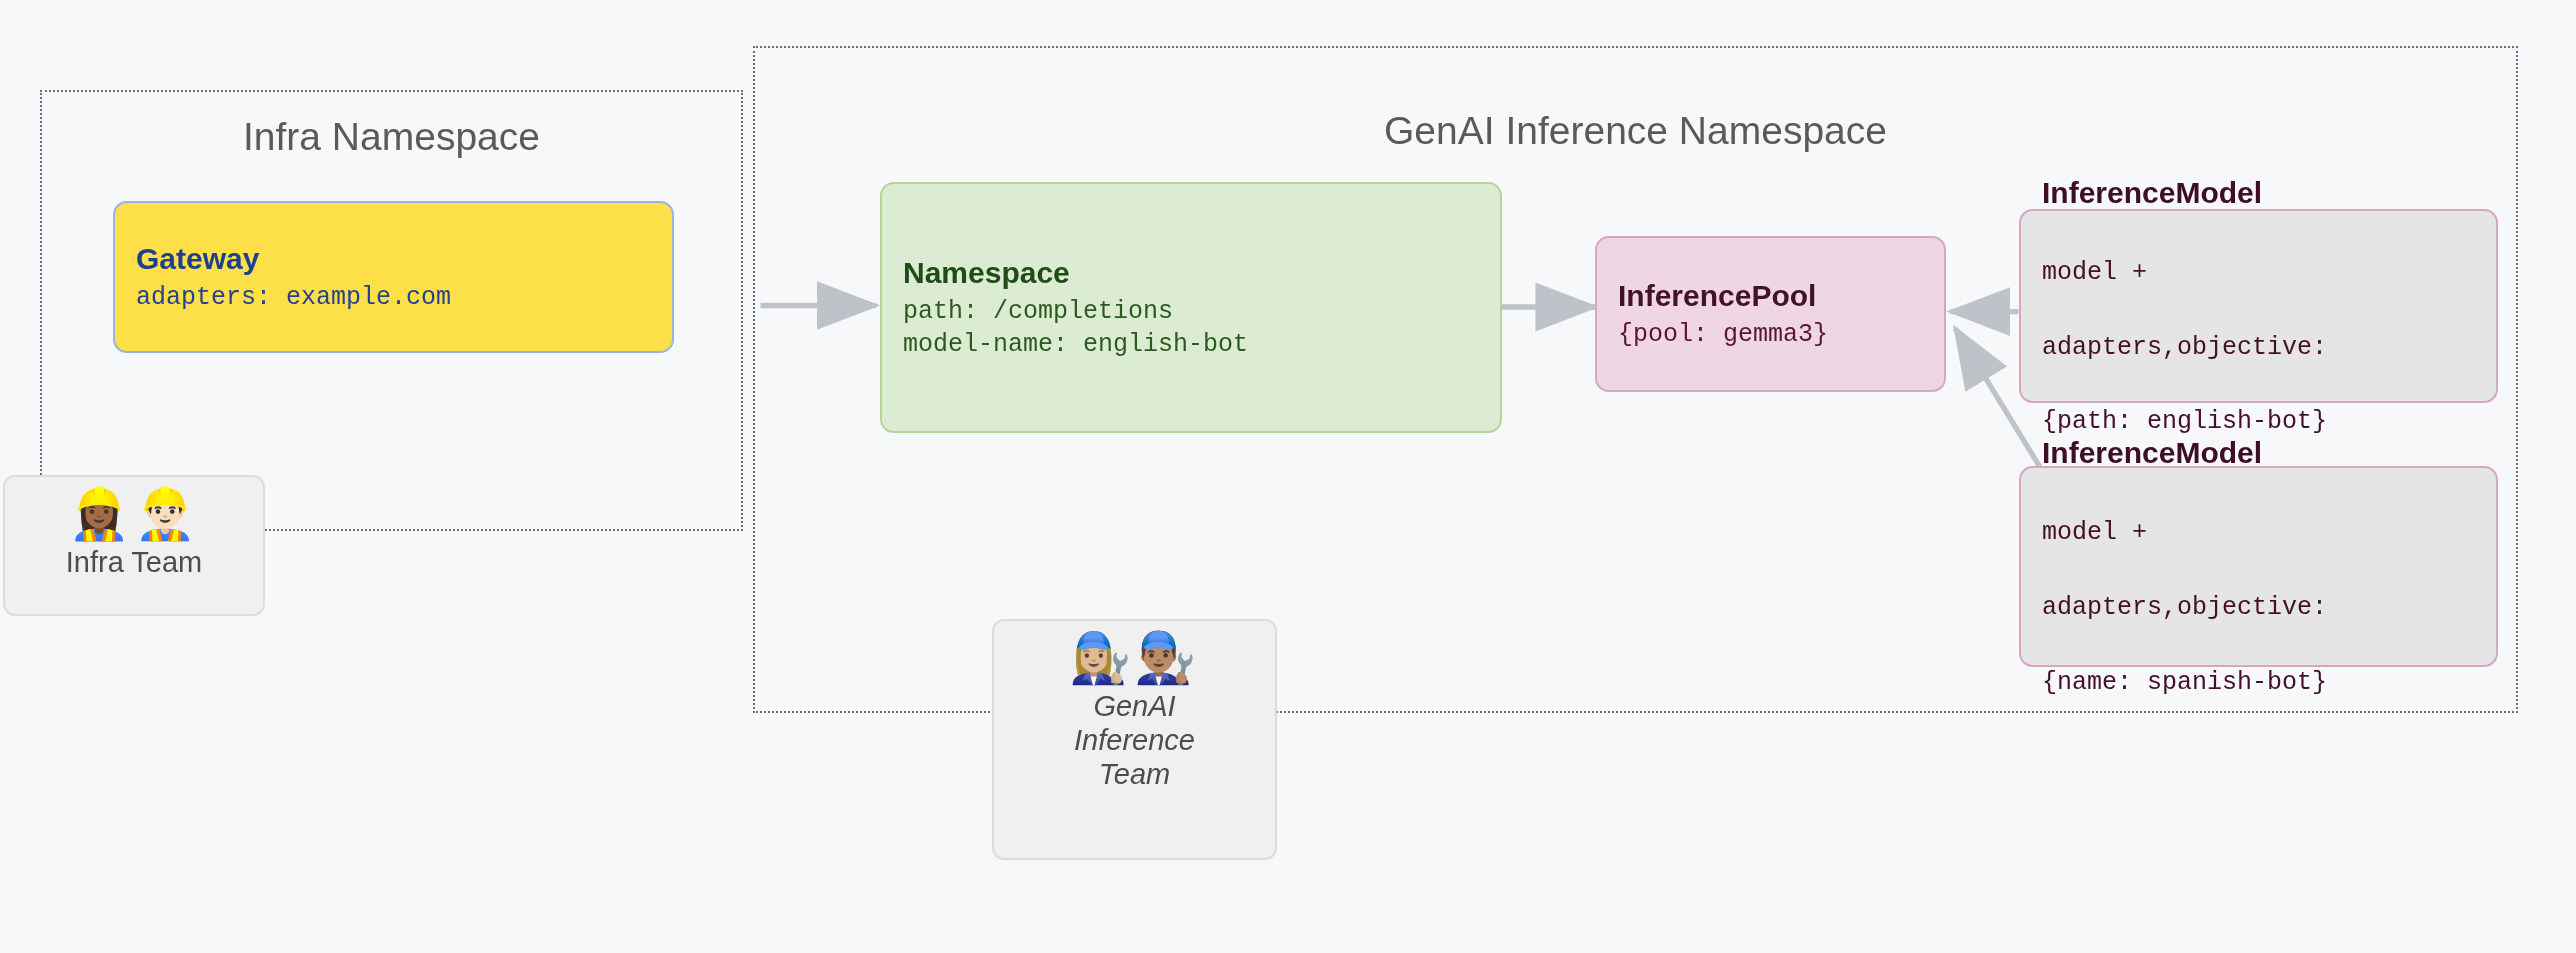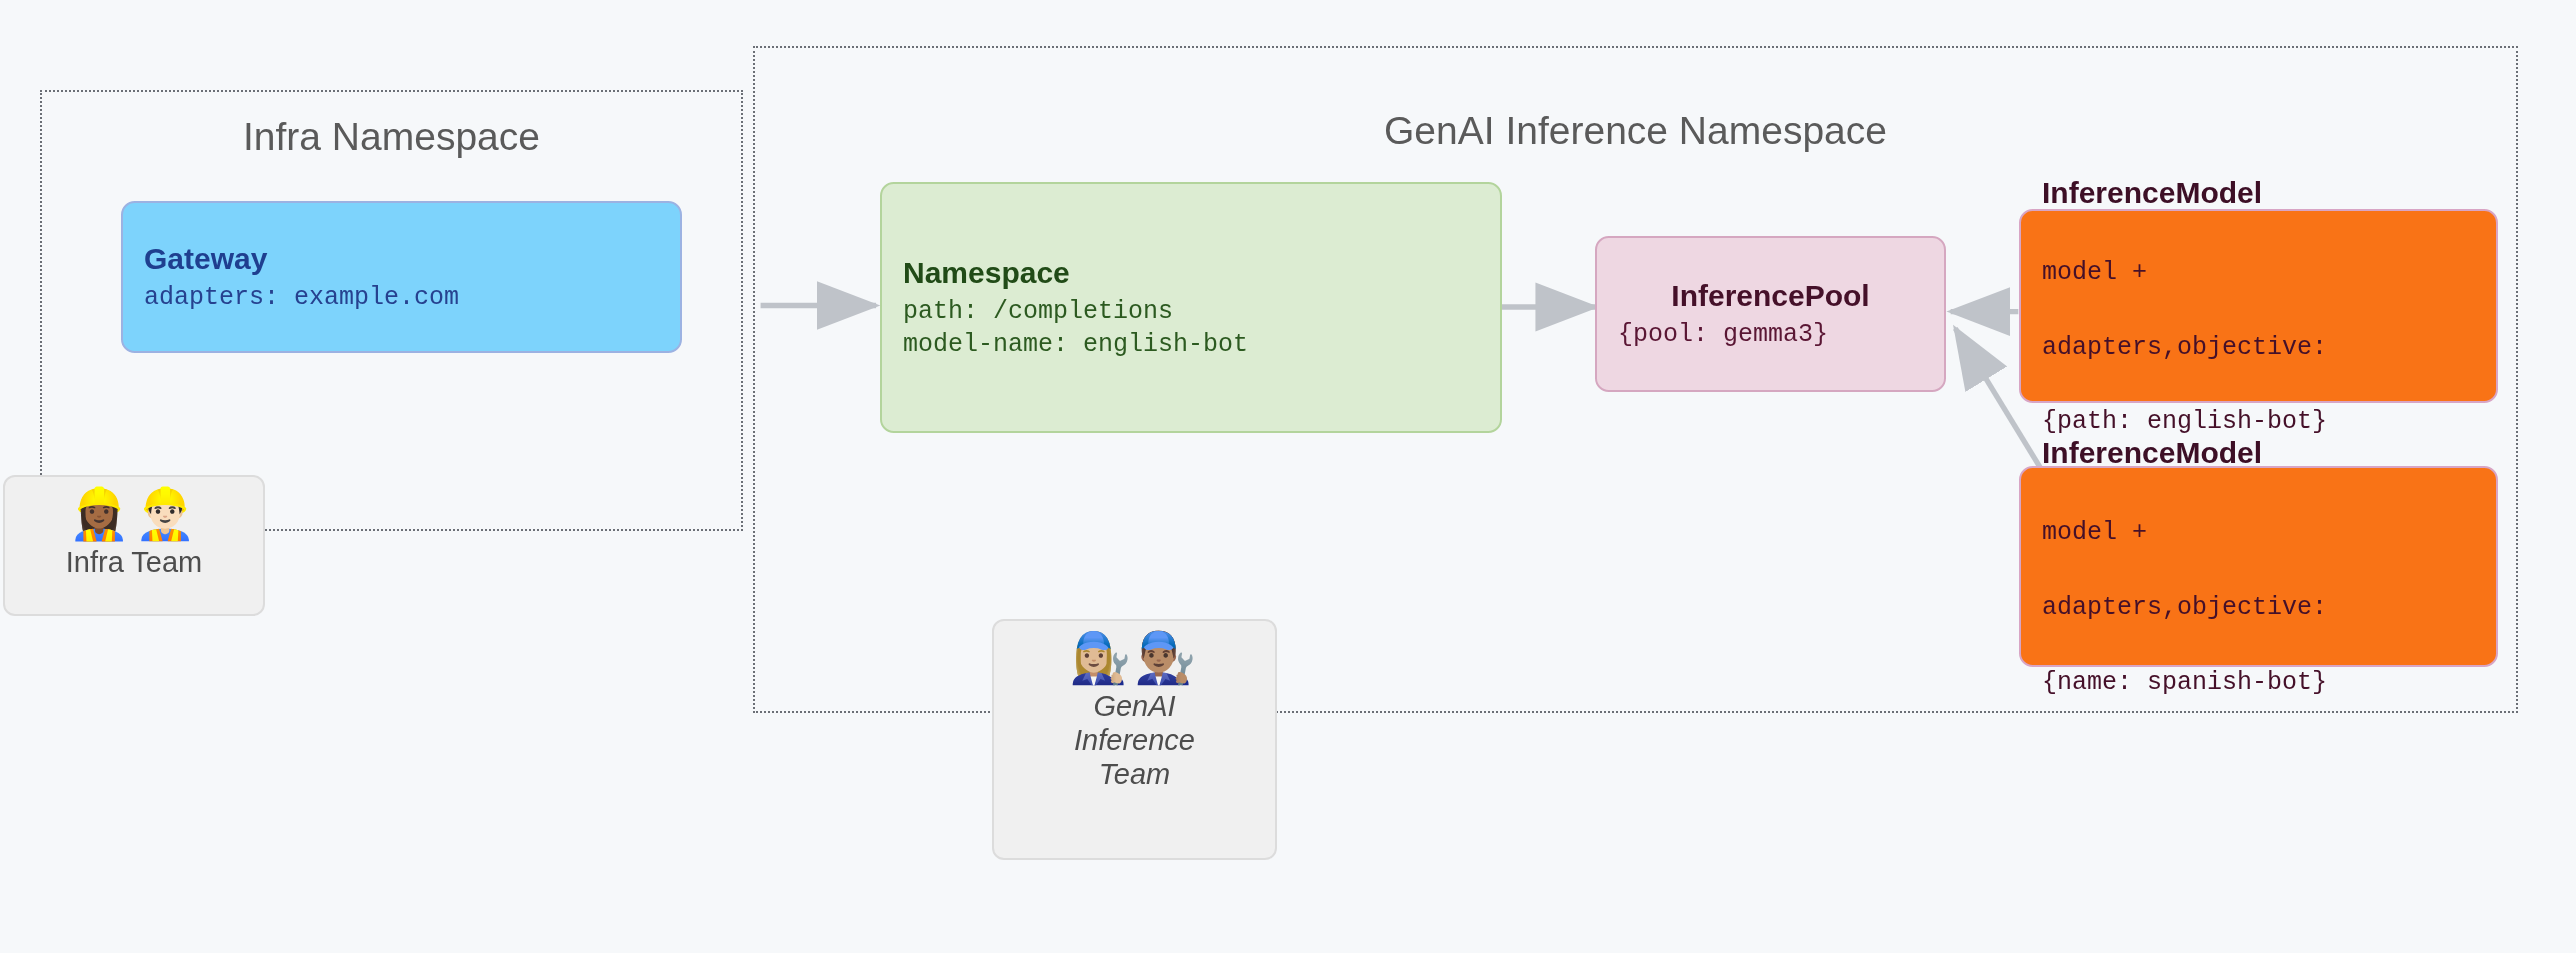--- a/index.html
+++ b/index.html
@@ -55,43 +55,42 @@
     font-family: "Liberation Sans", sans-serif;
   }
   .node-line {
     font-size: 25px;
     line-height: 1.35;
     font-family: "Liberation Mono", "DejaVu Sans Mono", monospace;
     white-space: pre;
   }
 
   .node.gateway {
-    background: #7dd3fc;
+    background: #fde047;
     border: 2.3px solid #9cb2e2;
-    margin-left: 8px;
   }
   .node.gateway .node-title { color: #1f3f8f; }
   .node.gateway .node-line  { color: #26418f; }
 
   .node.httproute {
     background: #dcecd2;
     border: 2.3px solid #b3d49c;
   }
   .node.httproute .node-title { color: #214b17; }
   .node.httproute .node-line  { color: #2c5a20; }
 
   .node.inferencepool {
     background: #eed7e2;
     border: 2.3px solid #d5a7c0;
   }
-  .node.inferencepool .node-title { color: #451029; text-align: center; }
+  .node.inferencepool .node-title { color: #451029; }
   .node.inferencepool .node-line  { color: #5a1634; }
 
   .node.inferencemodel {
-    background: #f97316;
+    background: #e5e5e5;
     border: 2.3px solid #d8a5c5;
     gap: 41px;
   }
   .node.inferencemodel .node-title { color: #3d0f26; }
   .node.inferencemodel .node-line  { color: #451029; }
 
   
   .team {
     position: absolute;
     box-sizing: border-box;

